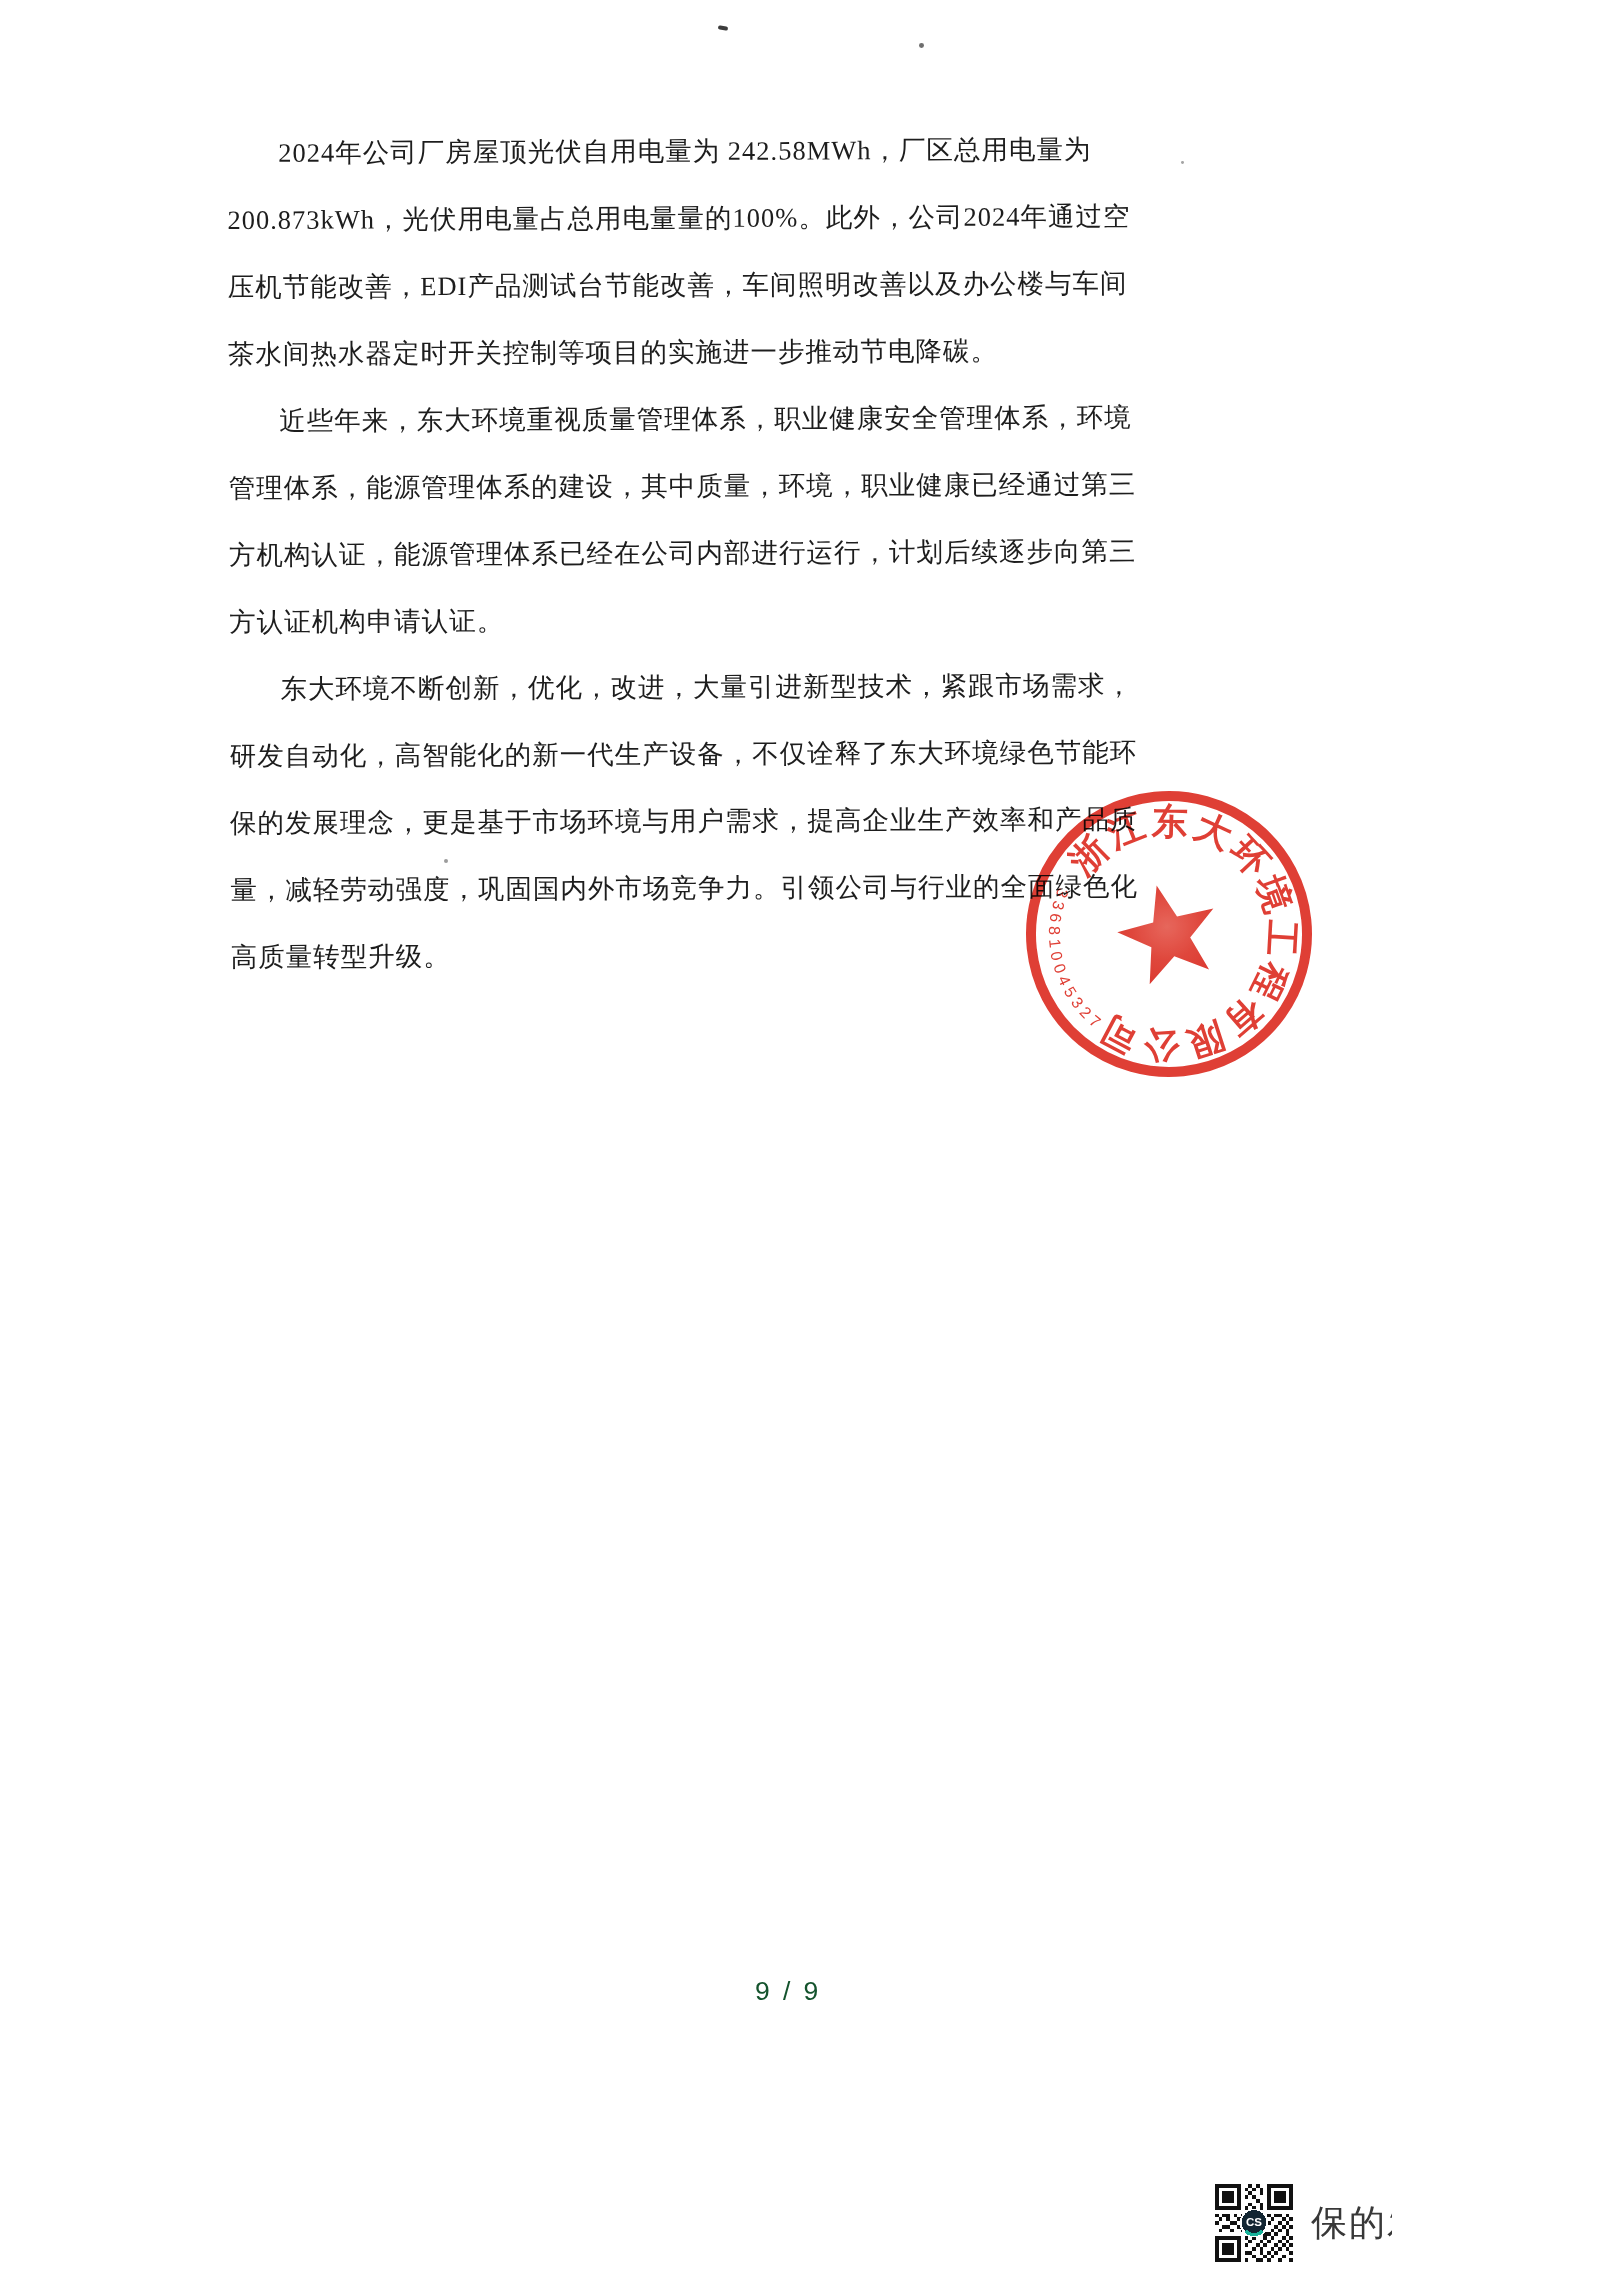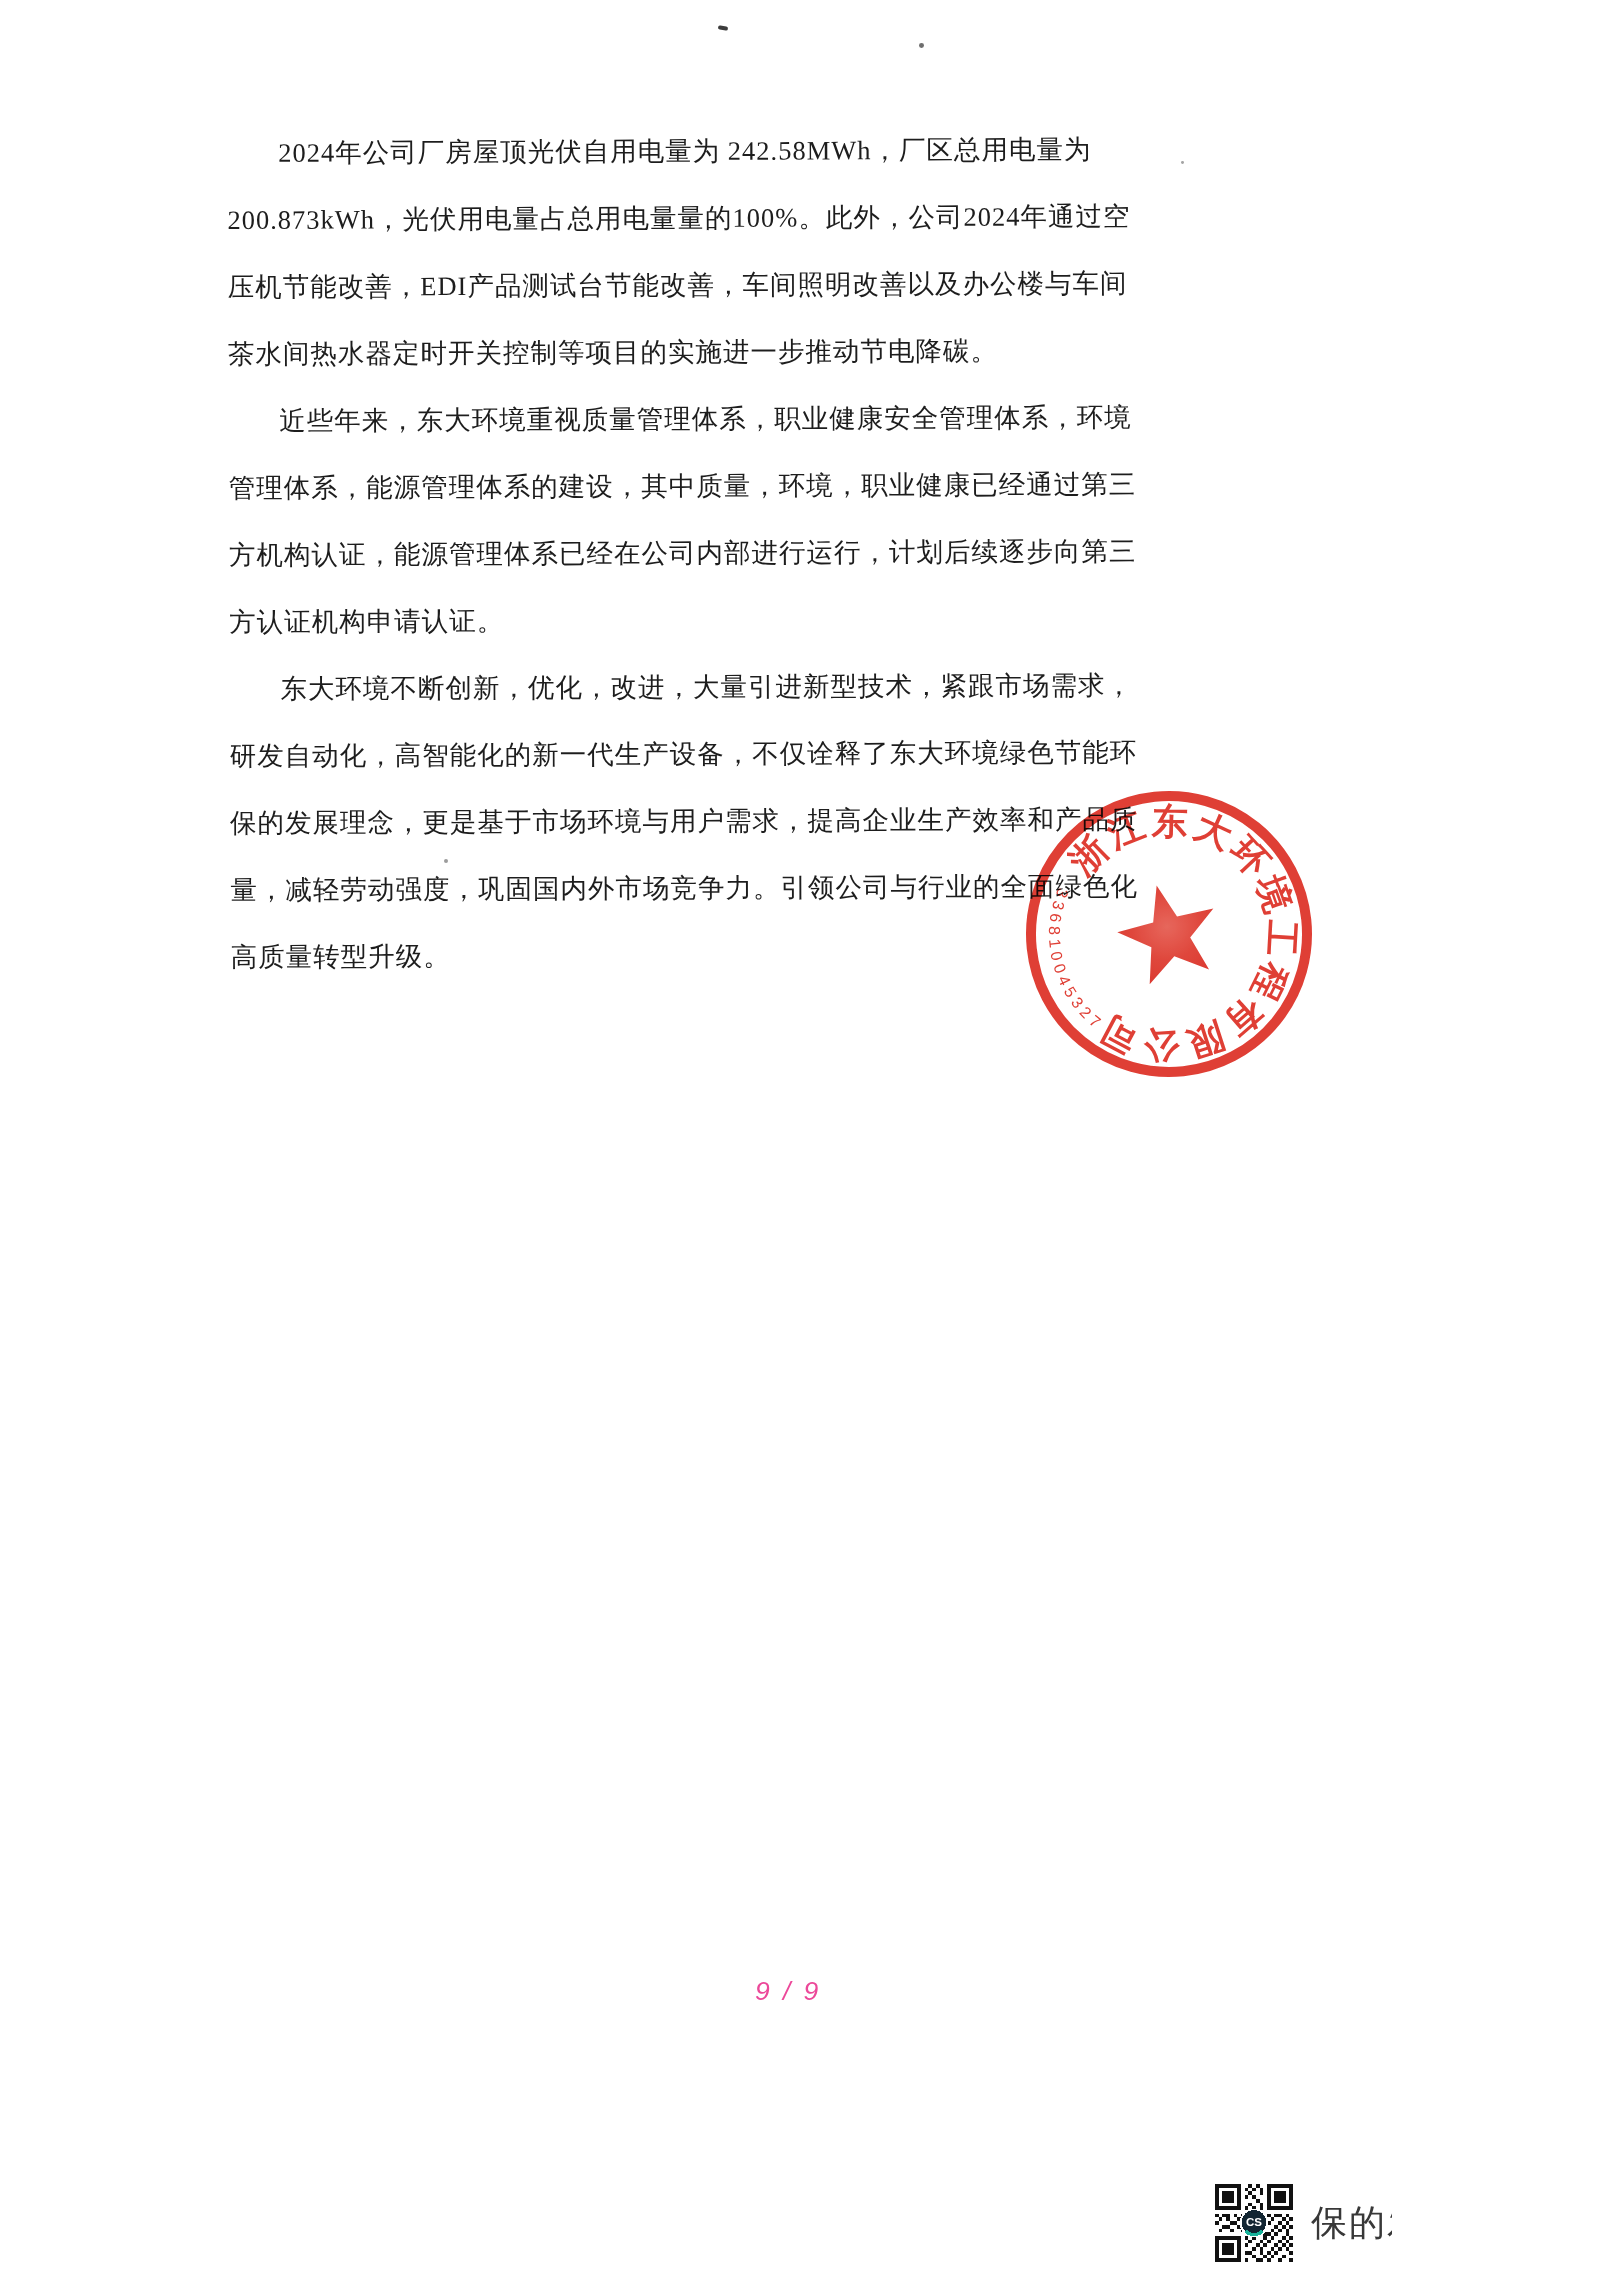--- a/index.html
+++ b/index.html
@@ -40,22 +40,21 @@
   }
 
   
   .page-number{
     position:absolute;
     left:755px;
     top:1976px;
     font-family:"Liberation Sans","DejaVu Sans",sans-serif;
     font-size:26.5px;
     letter-spacing:2.9px;
-    color:#ec4899;
-    font-style:italic;
+    color:#14532d;
   }
 
   
   .footer{
     position:absolute;
     left:1215px;
     top:2184px;
     display:flex;
     align-items:center;
     gap:18px;

